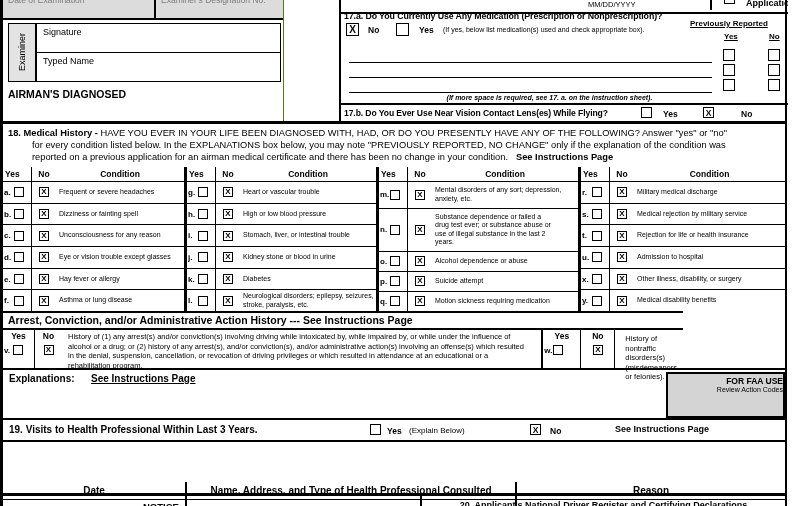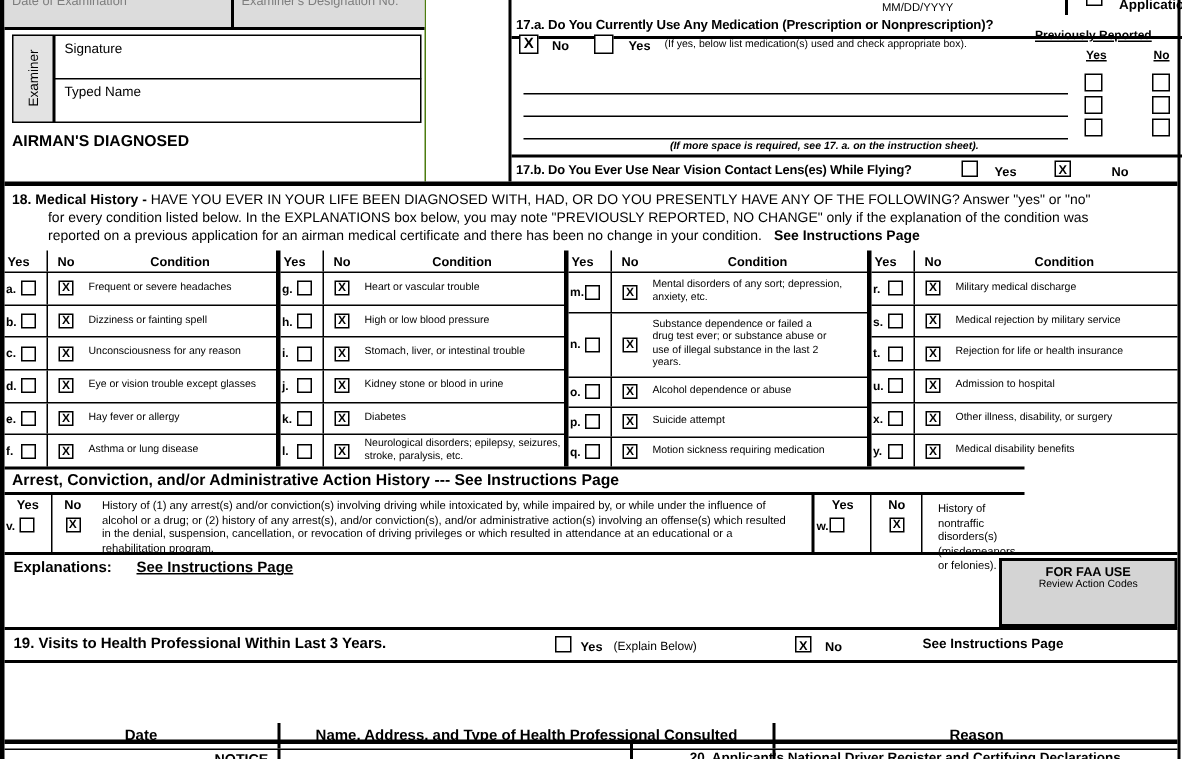--- a/index.html
+++ b/index.html
@@ -30,21 +30,21 @@
   #examiner-vert span { writing-mode:vertical-rl; transform:rotate(180deg); font-size:9px; }
   .sig-cell { position:absolute; left:33px; right:2px; height:30px;
               border:1px solid #000; font-size:9px; padding:3px 0 0 6px; background:#fff; }
   #sig-cell { top:23px; }
   #typed-cell { top:52px; }
   #airman-sig { position:absolute; left:5px; top:88px; font-weight:bold; font-size:10.5px; }
 
   
   #sec17 { position:absolute; left:339px; top:0; width:449px; height:121px;
            border-left:2px solid #000; }
-  #top-strip { position:absolute; left:0; top:0; right:0; height:26px;
+  #top-strip { position:absolute; left:0; top:0; right:0; height:14px;
                border-bottom:2px solid #000; overflow:hidden; }
   #mmdd { position:absolute; left:247px; top:0; font-size:7.5px; }
   #strip-divider { position:absolute; left:369px; top:0; width:2px; height:10px; background:#000; }
   #app-cbx { position:absolute; left:383px; top:-7px; }
   #app-label { position:absolute; left:405px; top:-2px; font-weight:bold; font-size:9px; }
 
   #q17a { position:absolute; left:0; top:10px; right:0; height:93px; }
   #q17a-title { position:absolute; left:3px; top:1px; font-weight:bold; font-size:8.8px; letter-spacing:-0.1px; }
   #q17a-no-cbx  { position:absolute; left:5px;  top:13px; }
   #q17a-no-lbl  { position:absolute; left:27px; top:15px; font-weight:bold; font-size:8.5px; }
@@ -109,21 +109,21 @@
   #w-area .vw-yescol { width:38px; }
   #w-area .vw-nocol { width:34px; border-right:1px solid #000; }
   #w-text { flex:1; font-size:7.5px; line-height:9.5px; padding:4px 6px 0 10px; }
 
   
   #explanations { position:absolute; left:3px; top:368px; width:782px; height:50px; border-top:2px solid #000; }
   #expl-label { position:absolute; left:6px; top:3px; font-weight:bold; font-size:10px; }
   #expl-see { position:absolute; left:88px; top:3px; font-weight:bold; font-size:10px; text-decoration:underline; }
   #expl-area { position:absolute; left:0; top:16px; right:130px; bottom:0; }
   #faa-box { position:absolute; left:663px; top:2px; right:0; bottom:0;
-             border:2px solid #000; background:#d4d4d4; text-align:center; }
+             border:2px solid #000; background:#d4d4d4; text-align:right; }
   #faa-title { font-weight:bold; font-size:8.5px; padding-top:2px; }
   #faa-sub { font-size:7px; }
 
   
   #sec19 { position:absolute; left:3px; top:418px; width:782px; height:22px; border-top:2px solid #000; }
   #q19-title { position:absolute; left:6px; top:4px; font-weight:bold; font-size:10px; }
   #q19-yes-cbx { position:absolute; left:367px; top:4px; }
   #q19-yes-lbl { position:absolute; left:384px; top:6px; font-weight:bold; font-size:8.5px; }
   #q19-yes-note{ position:absolute; left:406px; top:6px; font-size:8px; }
   #q19-no-cbx  { position:absolute; left:527px; top:4px; }

